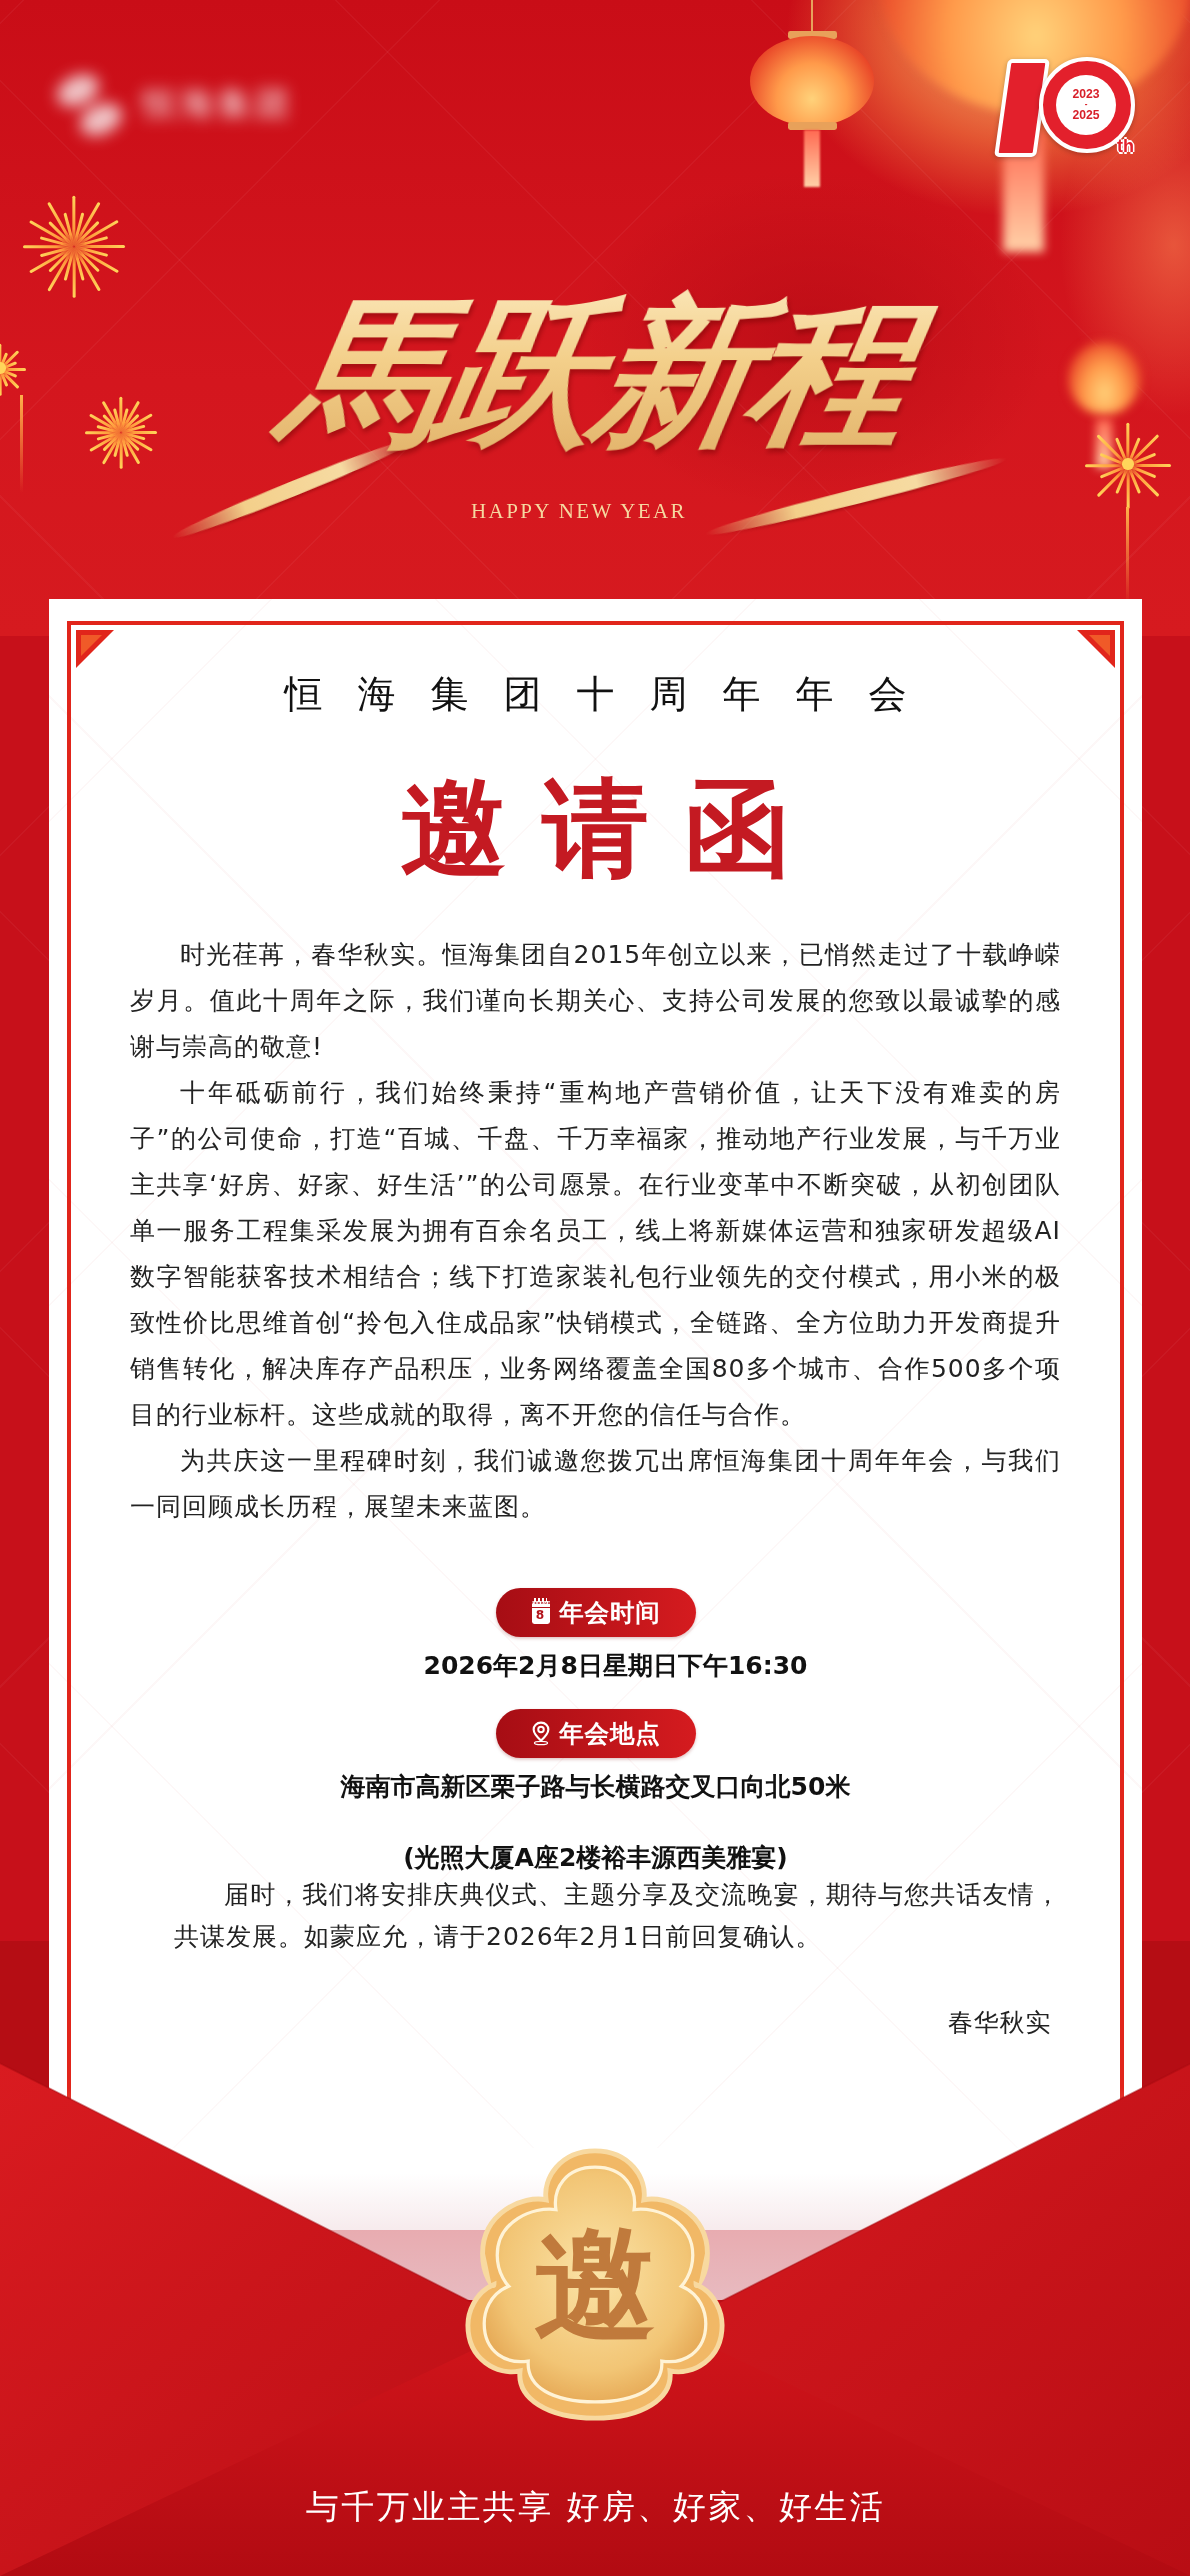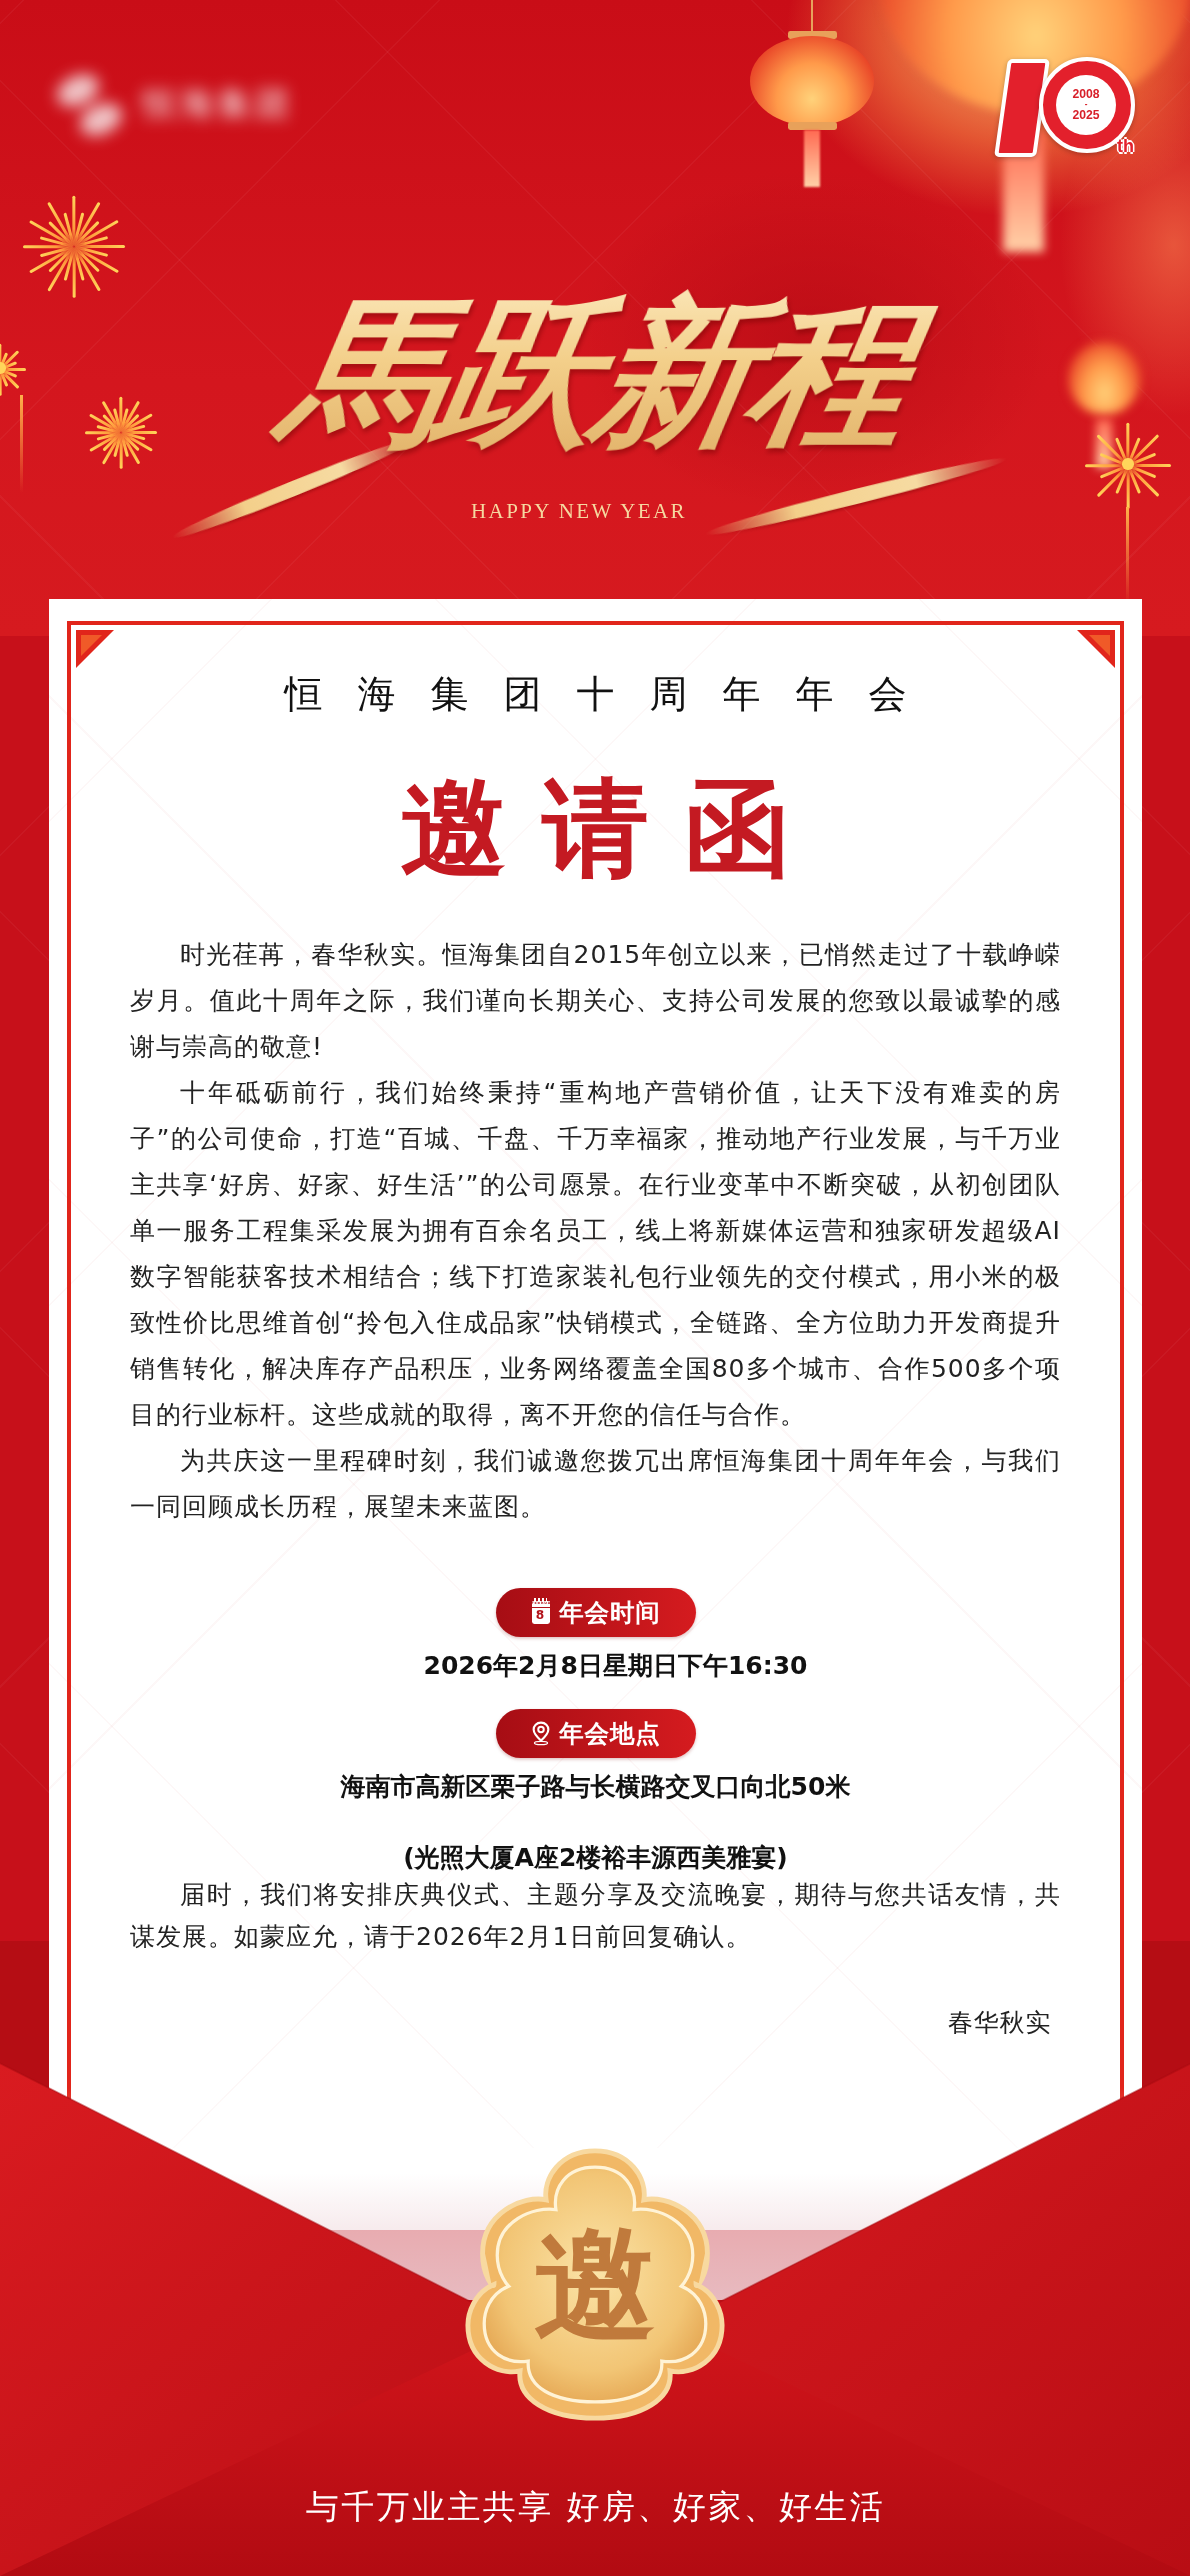--- a/index.html
+++ b/index.html
@@ -208,21 +208,21 @@
     font-size: 25px; font-weight: bold; color: #111;
   }
   .event-line.datetime { top: 1649px; padding-left: 40px; }
   .event-line.addr1 { top: 1770px; }
   .event-line.addr2 { top: 1809px; margin-top: 32px; }
 
   .closing {
     position: absolute; left: 130px; top: 1874px; width: 931px;
     font-size: 25px; line-height: 42px; color: #222; letter-spacing: 1px;
   }
-  .closing p { text-indent: 2em; text-align: justify; }
+  .closing p { text-indent: 2em; text-align: justify; margin-left: 44px; }
   .signature {
     position: absolute; left: 948px; top: 2006px;
     font-size: 25px; color: #222; letter-spacing: 0.8px;
   }
 
   
   .envelope {
     position: absolute; left: 0; top: 1941px; width: 1191px; height: 635px; pointer-events: none;
   }
   .env-fade {
@@ -360,21 +360,21 @@
     <div class="ray" style="width: 43px; transform: rotate(315deg);"></div>
     <div class="ray" style="width: 30px; transform: rotate(337.5deg);"></div>
     <div class="core"></div>
   </div>
 <div class="fw-stick" style="left:1126px;top:507px;height:98px;"></div>
 
 <div class="badge10">
   <div class="one"></div>
   <div class="ring"></div>
   <div class="inner">
-    <span>2008</span>
+    <span>2023</span>
     <span class="dash">-</span>
     <span>2025</span>
   </div>
   <div class="th">th</div>
 </div>
 
 <div class="brush-stroke" style="left:163px;top:481px;width:261px;transform:rotate(-22deg);"></div>
 <div class="brush-stroke" style="left:701px;top:489px;width:310px;transform:rotate(-14deg);"></div>
 <div class="title-callig">馬跃新程</div>
 <div class="happy">HAPPY NEW YEAR</div>

